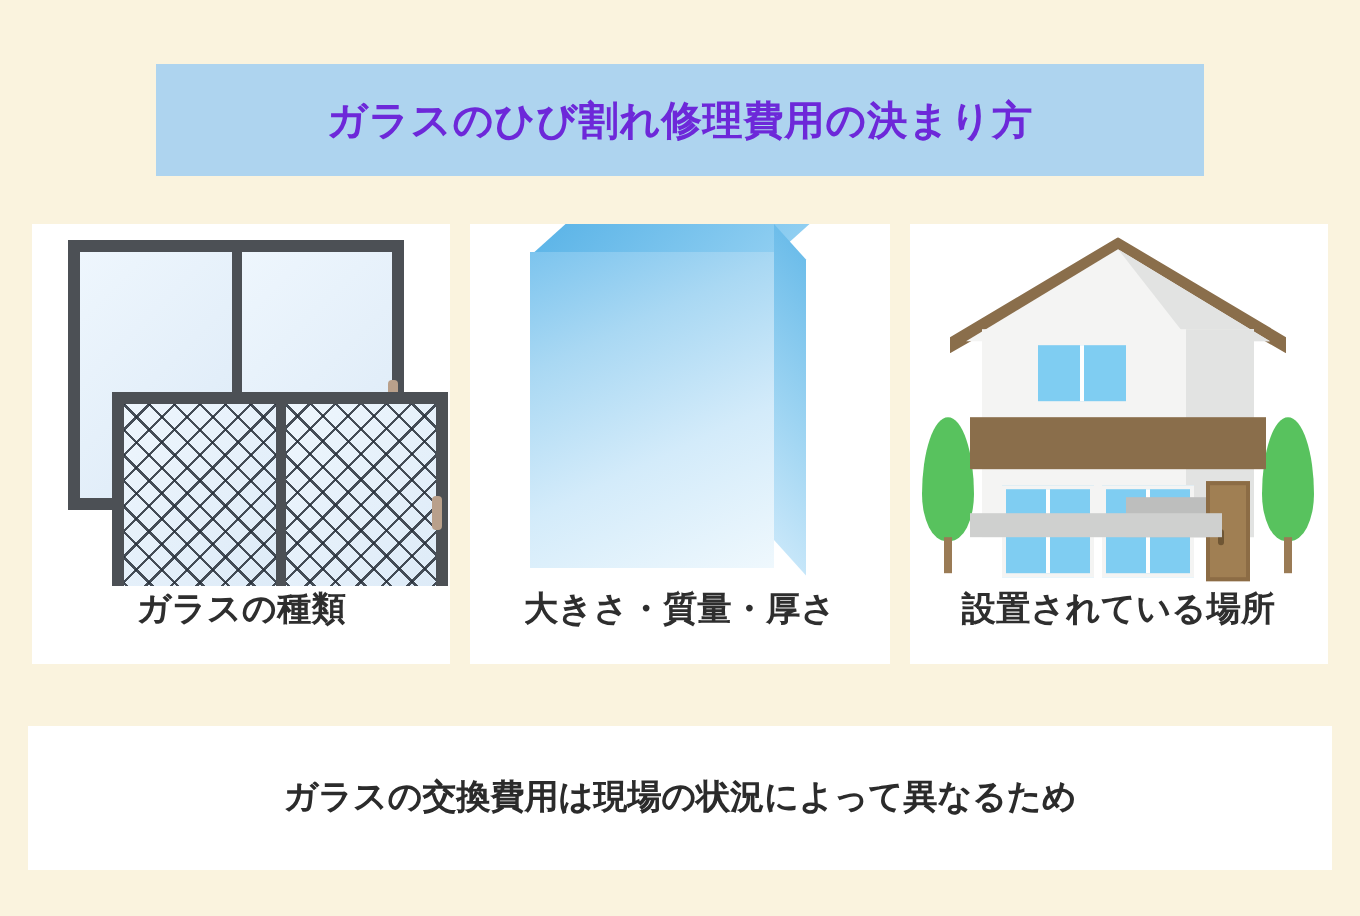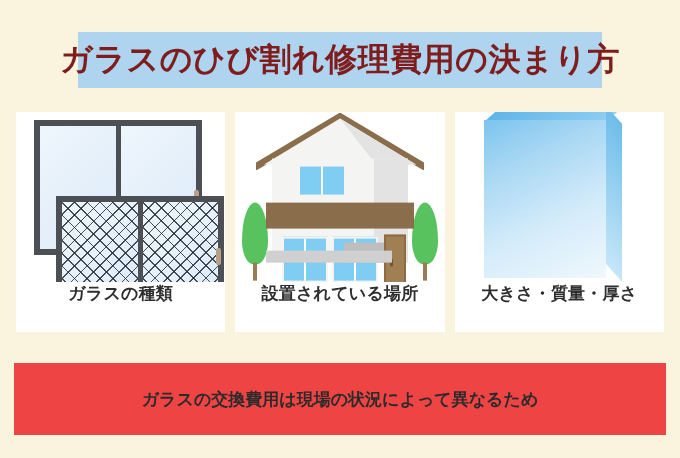--- a/index.html
+++ b/index.html
@@ -22,22 +22,22 @@
     top: 32px;
     width: 524px;
     height: 56px;
     background: #aed4ef;
     display: flex;
     align-items: center;
     justify-content: center;
     box-sizing: border-box;
   }
   #title-banner-text {
-    color: #7f1d1d;
-    font-size: 32px;
+    color: #6d28d9;
+    font-size: 20px;
     font-weight: bold;
     letter-spacing: 0.5px;
     white-space: nowrap;
   }
 
   
   #cards-row {
     position: absolute;
     left: 16px;
     top: 112px;
@@ -57,21 +57,21 @@
   .card-figure {
     position: relative;
     flex: 1 1 auto;
     overflow: hidden;
   }
   .card-label {
     text-align: center;
     font-size: 17px;
     font-weight: bold;
     color: #2e2e2e;
-    padding-bottom: 27px;
+    padding-bottom: 16px;
     letter-spacing: 0.2px;
     white-space: nowrap;
   }
 
   
   .win {
     position: absolute;
     box-sizing: border-box;
     border: 6px solid #4c5055;
     background: #e6f1fb;
@@ -243,21 +243,21 @@
     background: #bdbebd;
   }
 
   
   #bottom-note {
     position: absolute;
     left: 14px;
     top: 363px;
     width: 652px;
     height: 72px;
-    background: #ef4444;
+    background: #ffffff;
     display: flex;
     flex-direction: column;
     align-items: center;
     justify-content: center;
     box-sizing: border-box;
   }
   .note-line {
     font-size: 17px;
     font-weight: bold;
     color: #2b2b2b;
@@ -289,81 +289,81 @@
           <div class="mesh-fill"></div>
         </div>
         <div class="sash">
           <div class="mesh-fill"></div>
           <div class="handle" id="handle-mesh"></div>
         </div>
       </div>
 
     </div>
     <div class="card-label">ガラスの種類</div>
-  </div>
-
-  <div class="card">
-    <div class="card-figure">
-      <div id="house-wrap">
-
-        <div class="tree" id="tree-left">
-          <div class="crown"></div>
-          <div class="trunk"></div>
-        </div>
-        <div class="tree" id="tree-right">
-          <div class="crown"></div>
-          <div class="trunk"></div>
-        </div>
-
-        <svg id="roof" viewBox="0 0 168 58">
-          <polygon points="84,0 168,50 168,58 84,10 0,58 0,50" fill="#8a6e4b"></polygon>
-          <polygon points="84,6 160,52 8,52" fill="#f4f4f3"></polygon>
-          <polygon points="84,6 160,52 120,52" fill="#e2e3e2"></polygon>
-        </svg>
-
-        <div id="house-body">
-          <div id="house-body-shade"></div>
-
-          <div id="upper-window">
-            <span></span>
-            <span></span>
-          </div>
-
-          <div id="band"></div>
-
-          <div class="lower-window" id="lower-window-a">
-            <span></span>
-            <span></span>
-          </div>
-          <div class="lower-window" id="lower-window-b">
-            <span></span>
-            <span></span>
-          </div>
-
-          <div id="door">
-            <div id="door-knob"></div>
-          </div>
-        </div>
-
-        <div id="porch-step"></div>
-        <div id="base-step"></div>
-
-      </div>
-    </div>
-    <div class="card-label">設置されている場所</div>
   </div>
 
   <div class="card">
     <div class="card-figure">
       <div id="glass-pane-wrap">
         <div id="glass-top"></div>
         <div id="glass-side"></div>
         <div id="glass-face"></div>
       </div>
     </div>
     <div class="card-label">大きさ・質量・厚さ</div>
   </div>
 
+  <div class="card">
+    <div class="card-figure">
+      <div id="house-wrap">
+
+        <div class="tree" id="tree-left">
+          <div class="crown"></div>
+          <div class="trunk"></div>
+        </div>
+        <div class="tree" id="tree-right">
+          <div class="crown"></div>
+          <div class="trunk"></div>
+        </div>
+
+        <svg id="roof" viewBox="0 0 168 58">
+          <polygon points="84,0 168,50 168,58 84,10 0,58 0,50" fill="#8a6e4b"></polygon>
+          <polygon points="84,6 160,52 8,52" fill="#f4f4f3"></polygon>
+          <polygon points="84,6 160,52 120,52" fill="#e2e3e2"></polygon>
+        </svg>
+
+        <div id="house-body">
+          <div id="house-body-shade"></div>
+
+          <div id="upper-window">
+            <span></span>
+            <span></span>
+          </div>
+
+          <div id="band"></div>
+
+          <div class="lower-window" id="lower-window-a">
+            <span></span>
+            <span></span>
+          </div>
+          <div class="lower-window" id="lower-window-b">
+            <span></span>
+            <span></span>
+          </div>
+
+          <div id="door">
+            <div id="door-knob"></div>
+          </div>
+        </div>
+
+        <div id="porch-step"></div>
+        <div id="base-step"></div>
+
+      </div>
+    </div>
+    <div class="card-label">設置されている場所</div>
+  </div>
+
 </div>
 
 <div id="bottom-note">
   <div class="note-line">ガラスの交換費用は現場の状況によって異なるため</div>
 </div>
 
 </body></html>

